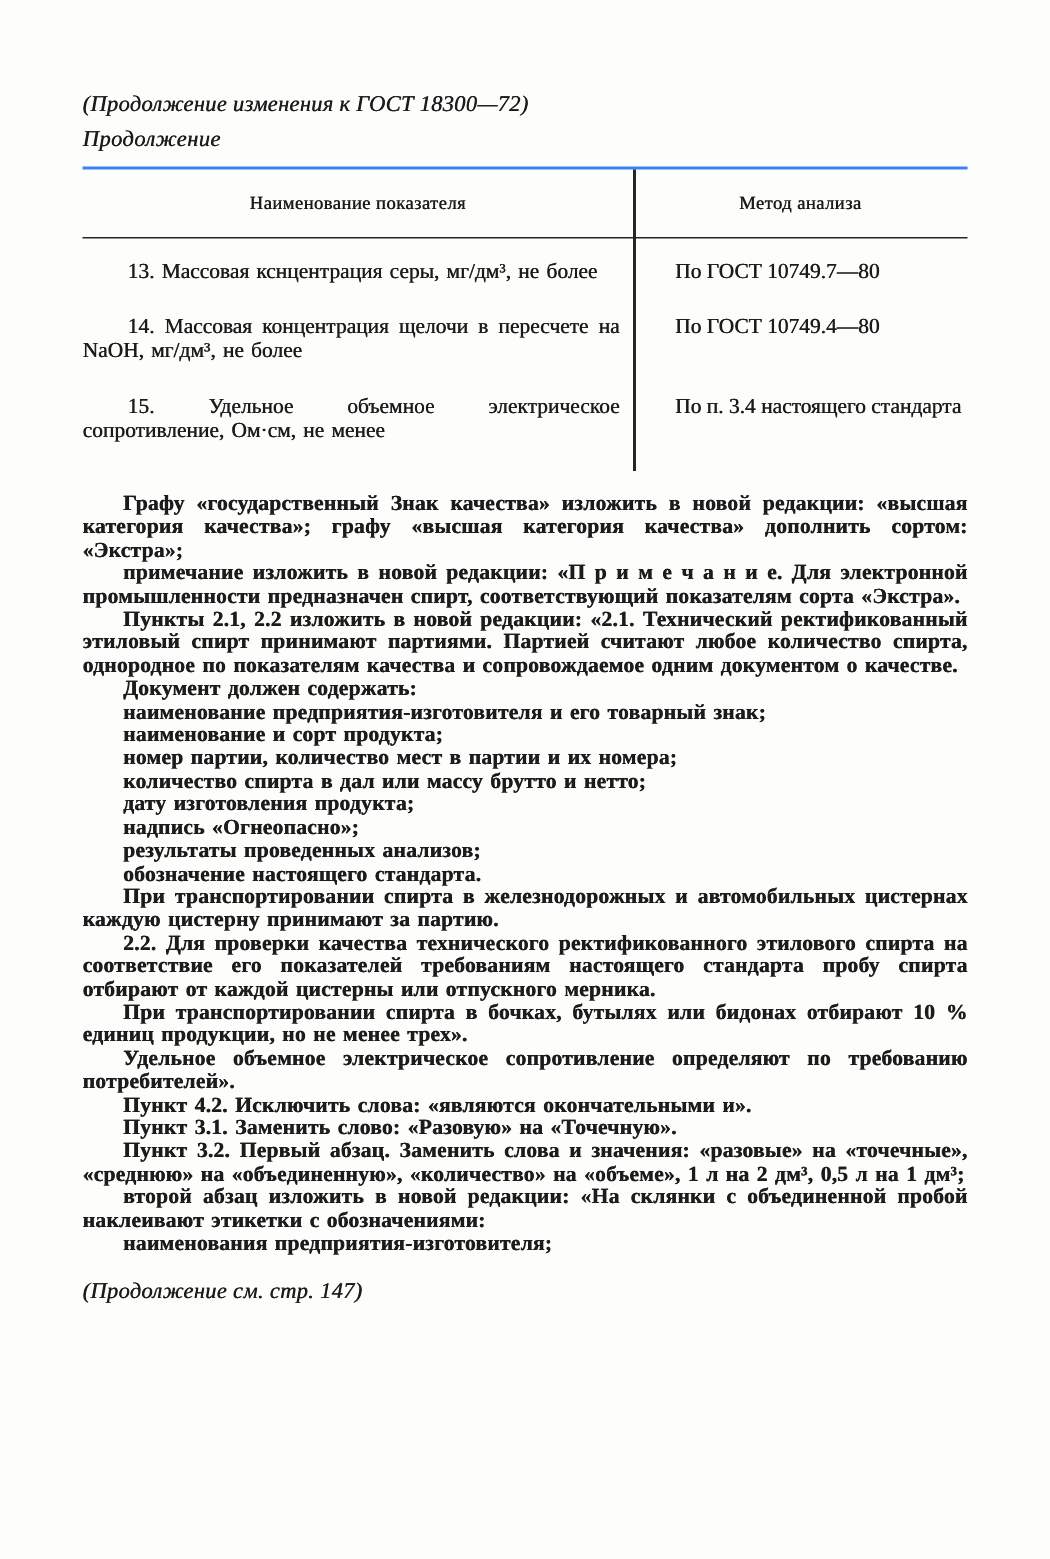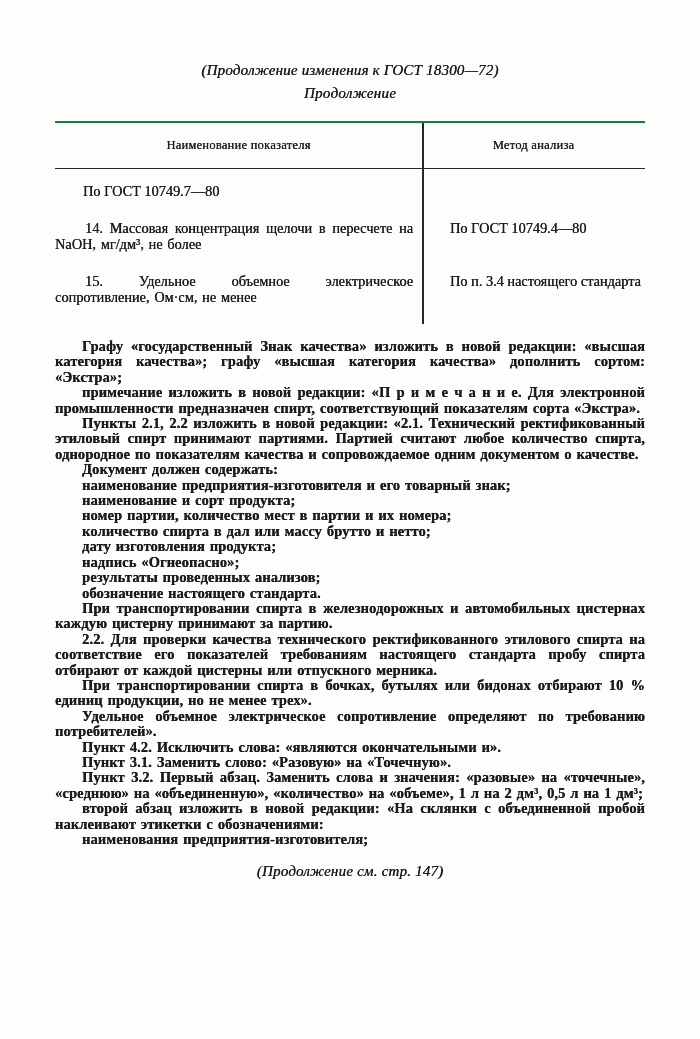--- a/index.html
+++ b/index.html
@@ -9,27 +9,27 @@
     margin:0 auto;
     background:#fdfdfb;
     color:#1c1c1c;
     font-family:"Liberation Serif","DejaVu Serif",serif;
     overflow:hidden;
     text-shadow:0.3px 0 0 currentColor;
   }
   .content{
     position:absolute;left:55px;top:62px;width:590px;
   }
-  .right{text-align:center;}
+  .right{text-align:left;}
   .italic{font-style:italic;}
   .hdr-line1{font-size:15px;letter-spacing:0.2px;}
-  .hdr-line2{font-size:15px;margin-top:6px;margin-bottom:19px;letter-spacing:0.3px;}
+  .hdr-line2{font-size:15px;margin-top:6px;margin-bottom:9px;letter-spacing:0.3px;}
 
   
-  .doc-table{position:relative;border-top:2px solid #15803d;}
+  .doc-table{position:relative;border-top:2px solid #3b82f6;}
   .vline{position:absolute;left:367px;top:0;bottom:0;width:1.6px;background:#262626;}
   .t-head{display:flex;align-items:center;height:45px;border-bottom:1.7px solid #262626;font-size:12.4px;letter-spacing:0.3px;}
   .th-left{width:367px;text-align:center;}
   .th-right{flex:1;text-align:center;}
   .t-body{padding-bottom:19px;font-size:14.3px;line-height:16px;}
   .t-row{display:flex;margin-top:21px;}
   .t-row:first-child{margin-top:14px;}
   .cell-name{width:367px;box-sizing:border-box;padding-right:9px;text-align:justify;text-indent:30px;word-spacing:1.2px;}
   .cell-method{flex:1;box-sizing:border-box;padding-left:11px;padding-right:2px;text-indent:17px;}
 
@@ -51,20 +51,21 @@
     <div class="hdr-line2 italic right">Продолжение</div>
 
     <div class="doc-table">
       <div class="vline"></div>
       <div class="t-head">
         <div class="th-left">Наименование показателя</div>
         <div class="th-right">Метод анализа</div>
       </div>
       <div class="t-body">
           <div class="t-row">
+            <div class="cell-name">13. Массовая кснцентрация серы, мг/дм³, не более</div>
             <div class="cell-method">По ГОСТ 10749.7—80</div>
           </div>
           <div class="t-row">
             <div class="cell-name">14. Массовая концентрация щелочи в пересчете на NaOH, мг/дм³, не более</div>
             <div class="cell-method">По ГОСТ 10749.4—80</div>
           </div>
           <div class="t-row">
             <div class="cell-name">15. Удельное объемное электрическое сопротивление, Ом·см, не менее</div>
             <div class="cell-method">По п. 3.4 настоящего стандарта</div>
           </div>

